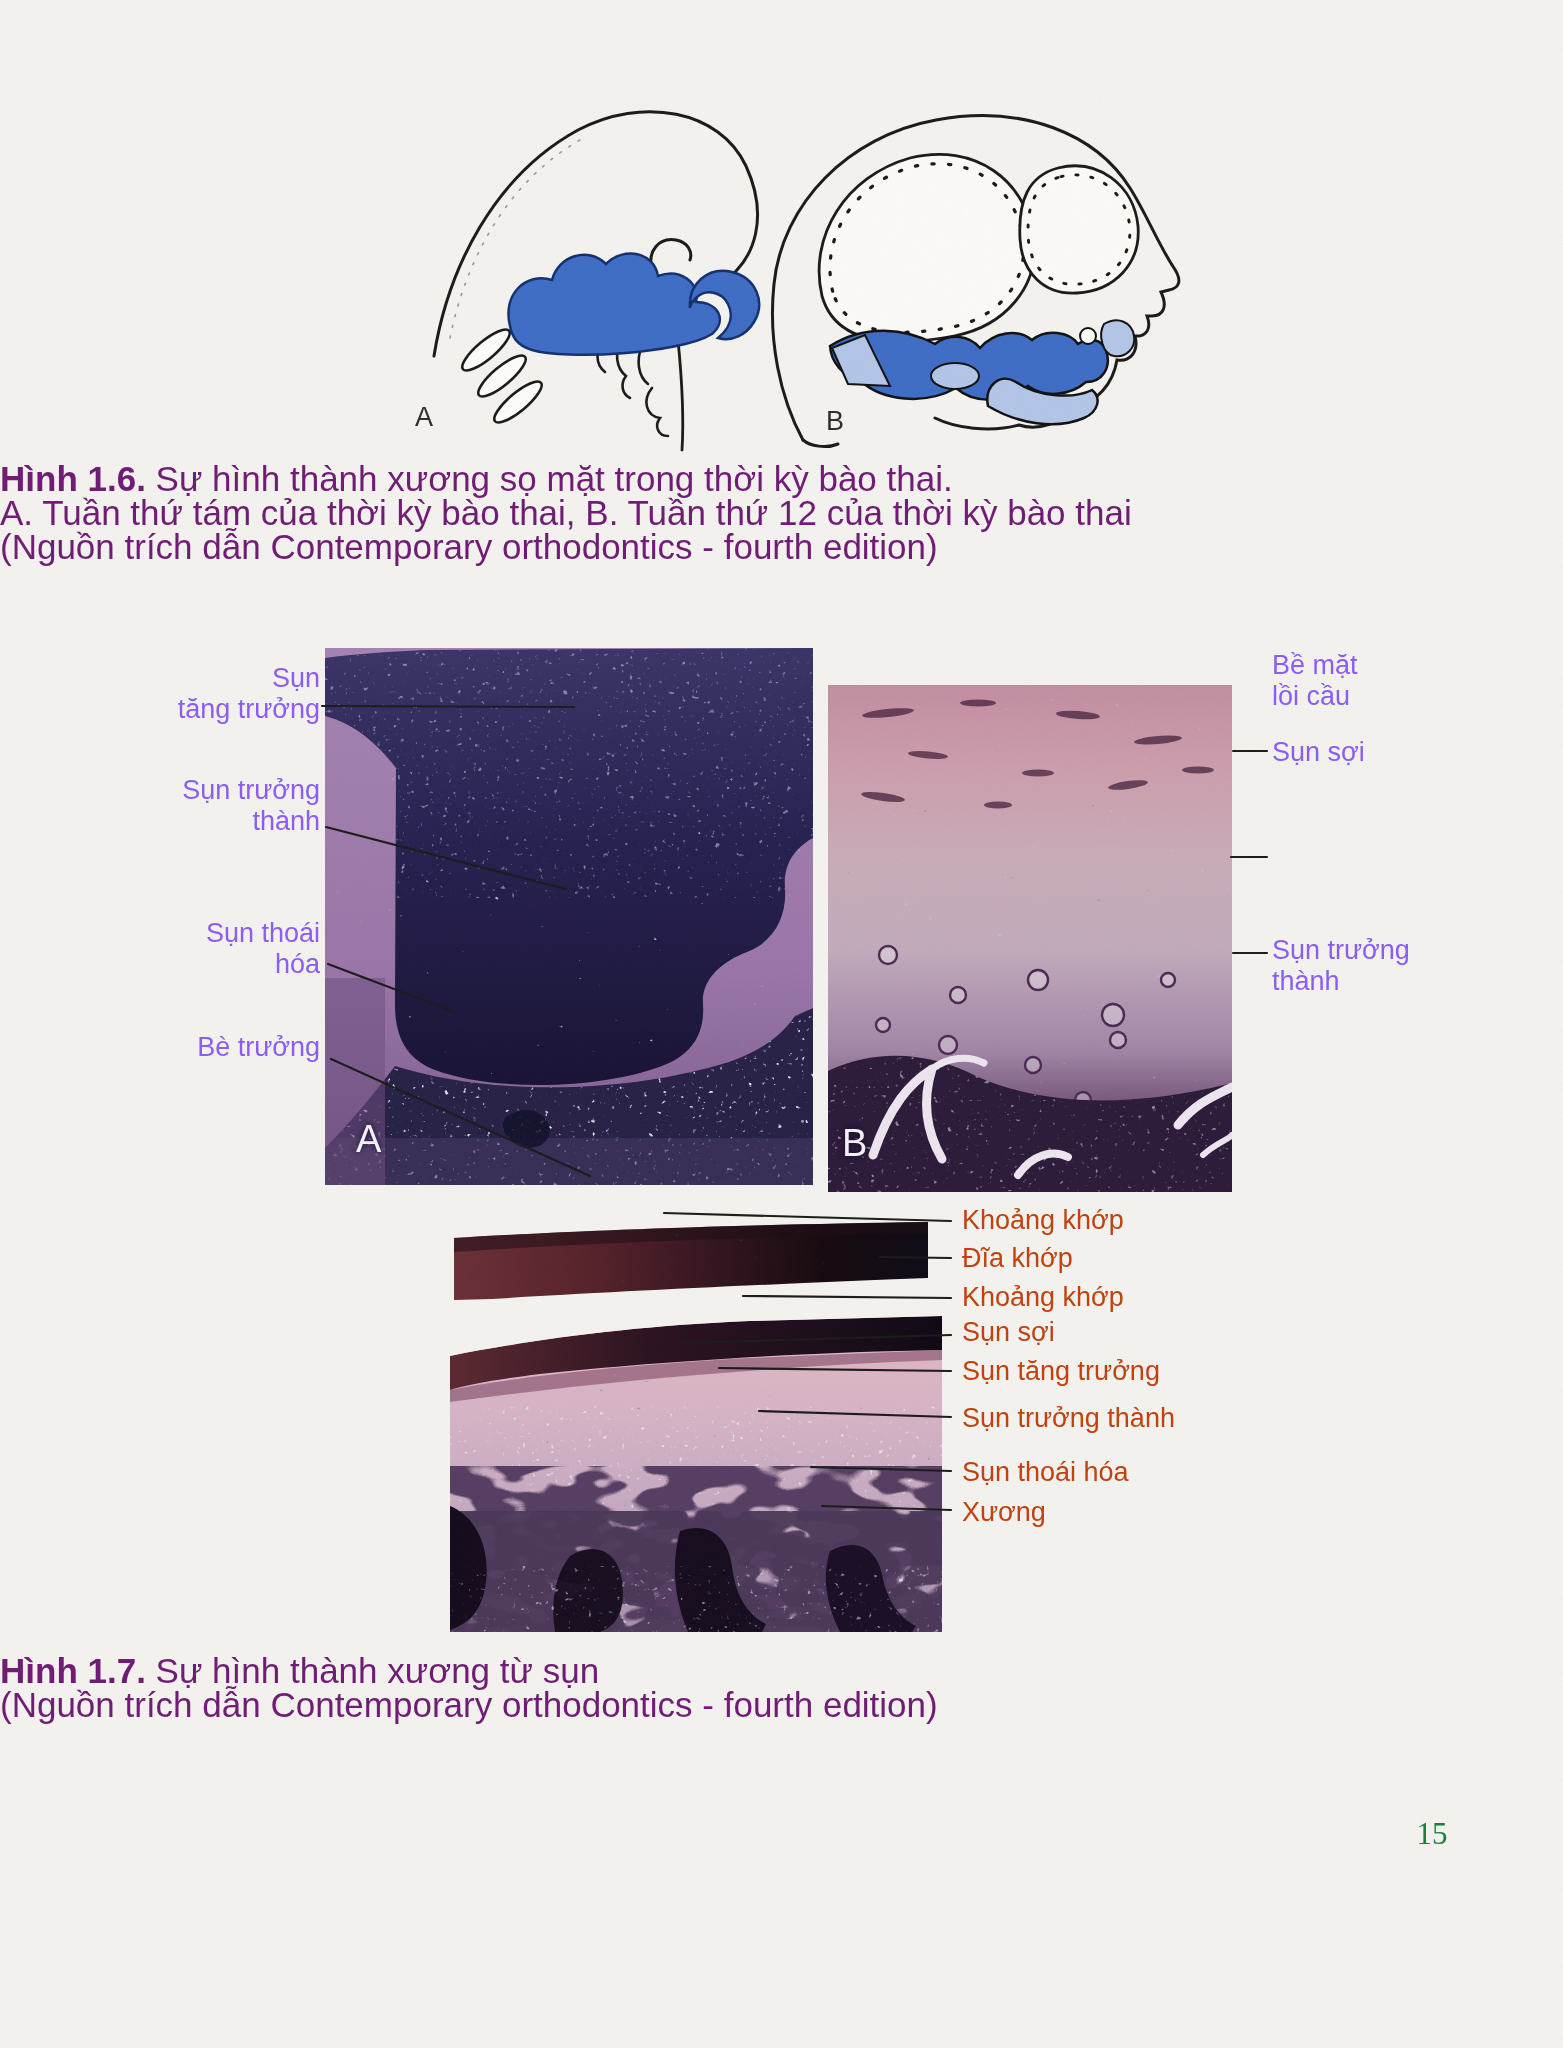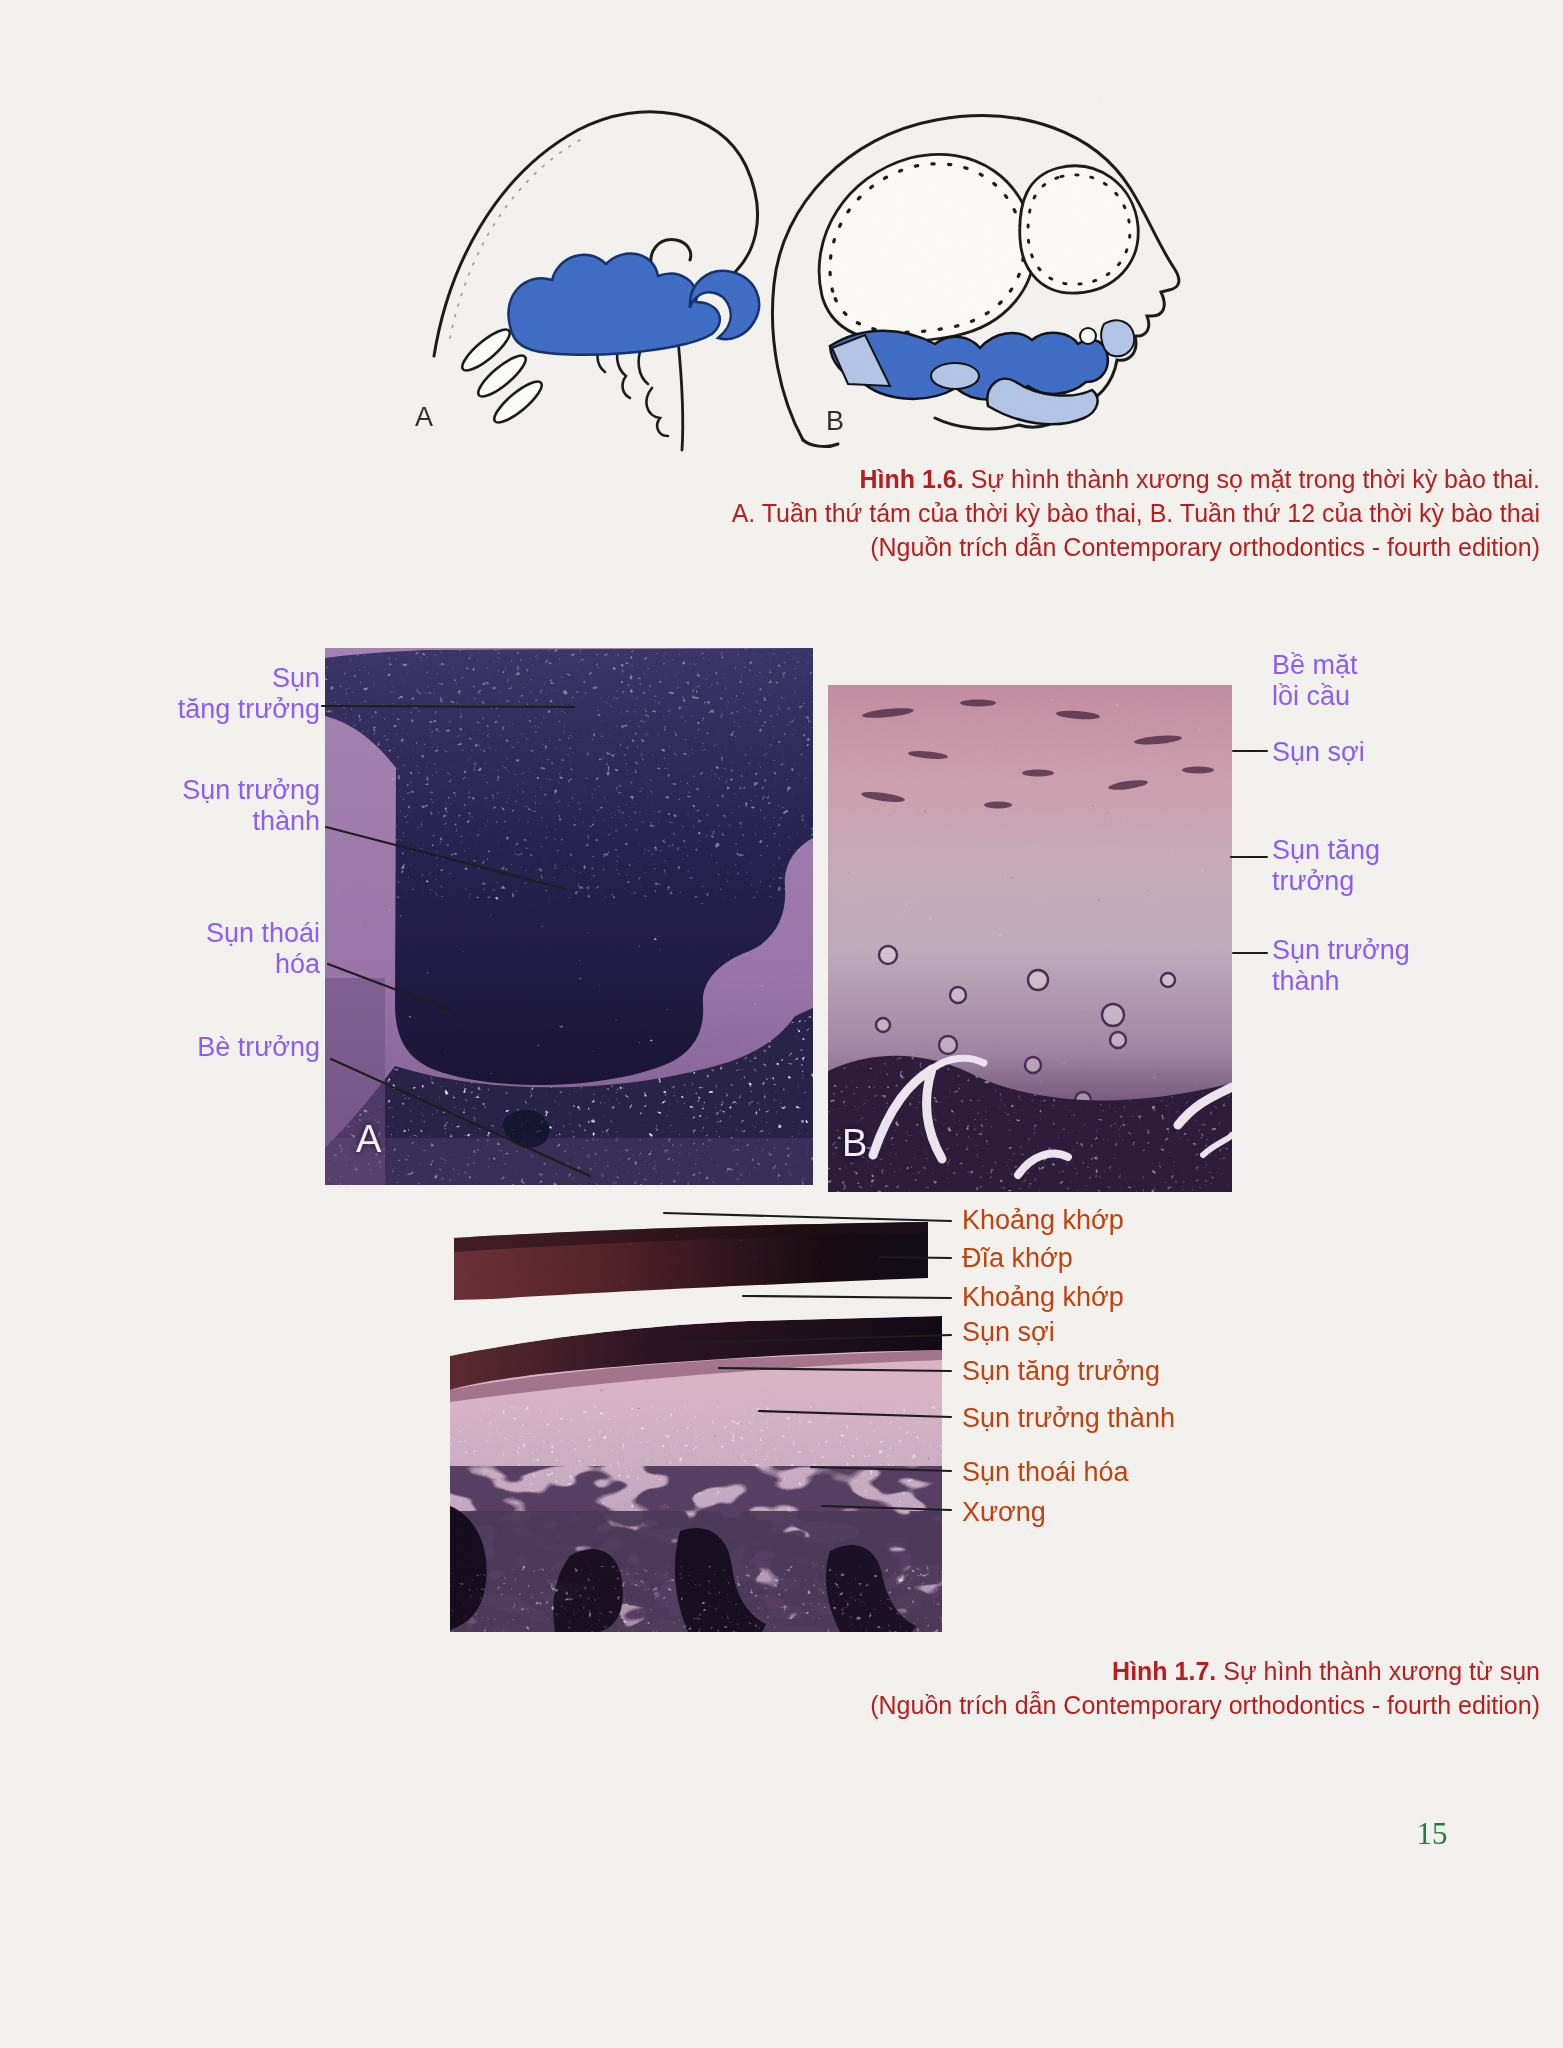--- a/index.html
+++ b/index.html
@@ -4,22 +4,22 @@
 <style>
   html,body{margin:0;padding:0;background:#888;}
   .page{
     position:relative;width:1563px;height:2048px;margin:0 auto;
     background:#f4f3ef;overflow:hidden;
     font-family:"Liberation Sans", sans-serif;color:#1c1c1c;
   }
   .abs{position:absolute;}
   svg{display:block;}
   .grain{position:absolute;inset:0;pointer-events:none;opacity:.55;}
-  .caption{position:absolute;left:0;width:1540px;text-align:right;
-    font-size:25px;line-height:34px;color:#b91c1c;}
+  .caption{position:absolute;left:0;width:1540px;text-align:left;
+    font-size:35px;line-height:34px;color:#701a75;}
   .caption .bold{font-weight:bold;}
   .lbl{position:absolute;font-size:27px;line-height:31px;color:#8b5cf6;}
   .lbl.left{width:215px;text-align:right;}
   .lbl.right{width:240px;text-align:left;}
   .botlbl{position:absolute;left:962px;transform:translateY(-50%);
     font-size:27px;line-height:27px;color:#c2410c;white-space:nowrap;}
   .ablet{position:absolute;font-size:27px;color:#2e2e2e;}
   .plet{position:absolute;font-size:38px;color:#f5f2fa;
     text-shadow:0 0 6px rgba(10,5,30,.8);}
   .pagenum{position:absolute;left:1400px;top:1816px;width:64px;text-align:center;
@@ -243,24 +243,20 @@
   <div class="lbl left" style="left:105px;top:1032px">
     <div>Bè trưởng</div>
   </div>
 
   <div class="lbl right" style="left:1272px;top:650px">
     <div>Bề mặt</div>
     <div>lồi cầu</div>
   </div>
   <div class="lbl right" style="left:1272px;top:737px">
     <div>Sụn sợi</div>
-  </div>
-  <div class="lbl right" style="left:1272px;top:835px">
-    <div>Sụn tăng</div>
-    <div>trưởng</div>
   </div>
   <div class="lbl right" style="left:1272px;top:935px">
     <div>Sụn trưởng</div>
     <div>thành</div>
   </div>
 
   <svg class="panel" style="left:452px;top:1220px" width="478" height="84" viewBox="0 0 478 84">
     <defs>
       <linearGradient id="gBand" x1="0" y1="0" x2="1" y2="0">
         <stop offset="0" stop-color="#6b2f36"></stop>

